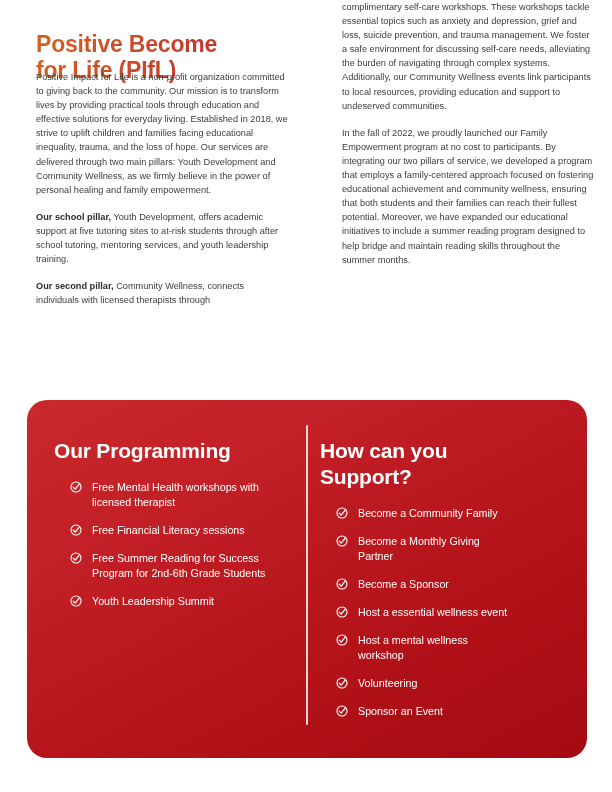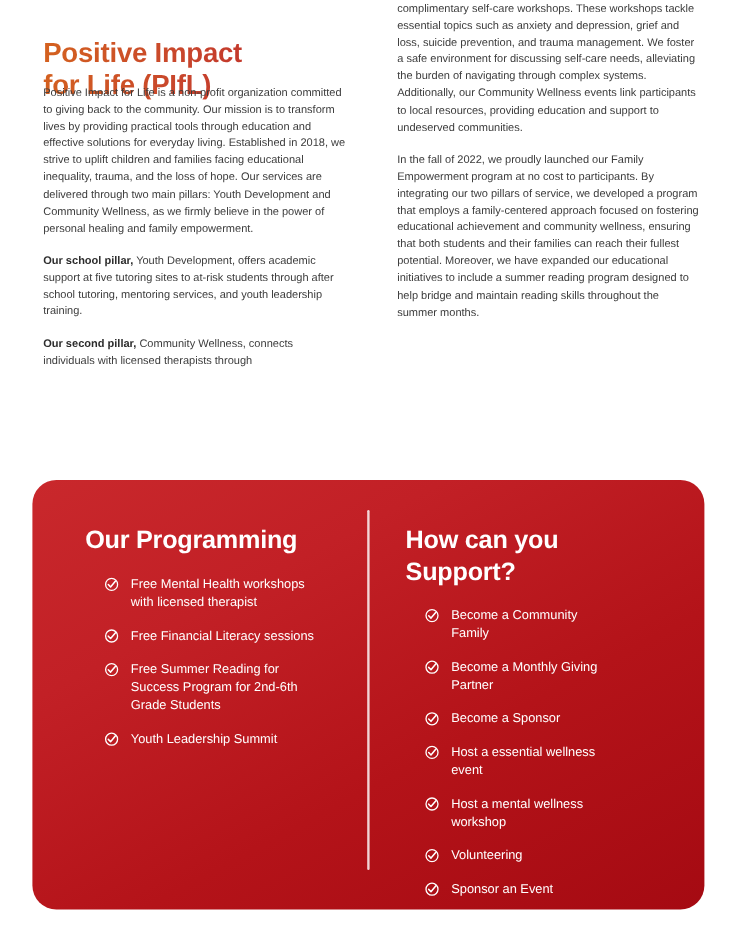--- a/index.html
+++ b/index.html
@@ -24,21 +24,21 @@
     width: 612px;
     height: 395px;
   }
 
   .col {
     position: absolute;
     top: 0;
     width: 252px;
   }
   .col-left  { left: 36px; }
-  .col-right { left: 331px; }
+  .col-right { left: 342px; }
 
   .doc-title {
     margin: 0;
     padding: 0;
     position: absolute;
     left: 36px;
     top: 31px;
     width: 260px;
     font-size: 23px;
     line-height: 26px;
@@ -76,22 +76,22 @@
   }
   .panel-inner {
     position: absolute;
     inset: 0;
     display: flex;
   }
   .panel-col {
     position: relative;
     box-sizing: border-box;
   }
-  .panel-col-left  { width: 281px; padding: 38px 18px 0 44px; }
-  .panel-col-right { width: 234px; padding: 38px 16px 0 30px; }
+  .panel-col-left  { width: 281px; padding: 38px 18px 0 27px; }
+  .panel-col-right { width: 234px; padding: 38px 16px 0 12px; }
 
   .panel-divider {
     position: absolute;
     left: 279px;
     top: 25px;
     width: 1.6px;
     height: 300px;
     background: rgba(255,255,255,0.82);
     border-radius: 2px;
   }
@@ -131,21 +131,21 @@
   .list-text { display: block; }
 
   .right-list li { margin-bottom: 17px; }
 </style>
 </head>
 <body>
 
 <div class="article">
 
   <h1 class="doc-title">
-    <span class="tline">Positive Impact</span>
+    <span class="tline">Positive Become</span>
     <span class="tline">for Life (PIfL)</span>
   </h1>
 
   <div class="col col-left">
     <p class="body-par first-par"><span>Positive Impact for Life is a non-profit organization committed to giving back to the community. Our mission is to transform lives by providing practical tools through education and effective solutions for everyday living. Established in 2018, we strive to uplift children and families facing educational inequality, trauma, and the loss of hope. Our services are delivered through two main pillars: Youth Development and Community Wellness, as we firmly believe in the power of personal healing and family empowerment.</span></p>
     <p class="body-par"><b>Our school pillar,</b><span> Youth Development, offers academic support at five tutoring sites to at-risk students through after school tutoring, mentoring services, and youth leadership training.</span></p>
     <p class="body-par"><b>Our second pillar,</b><span> Community Wellness, connects individuals with licensed therapists through</span></p>
   </div>
 
   <div class="col col-right">

